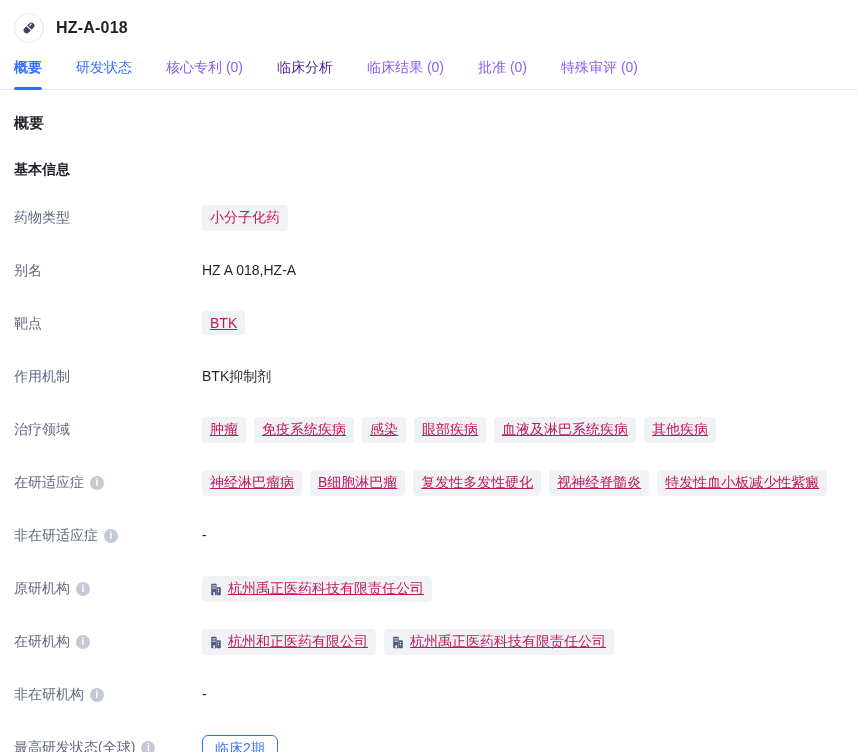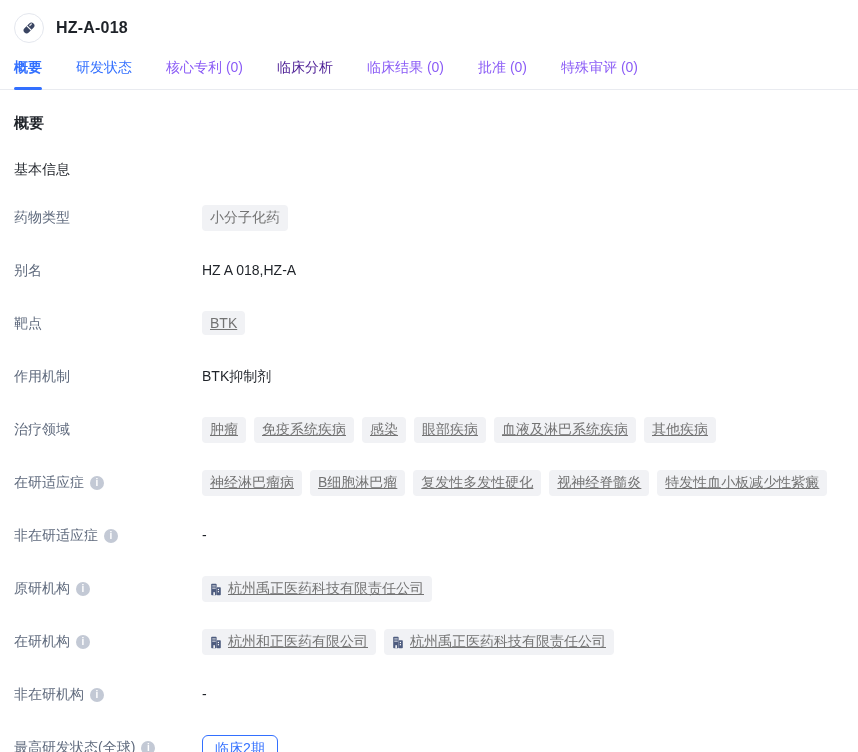--- a/index.html
+++ b/index.html
@@ -73,21 +73,21 @@
   
   .content { padding: 0 14px; }
   .section-title {
     font-size: 15px;
     font-weight: bold;
     margin-top: 24px;
     color: #1f2329;
   }
   .subsection-title {
     font-size: 14px;
-    font-weight: normal;
+    font-weight: bold;
     margin-top: 28px;
     color: #1f2329;
   }
   .fields { margin-top: 26px; }
   .field-row {
     display: flex;
     align-items: flex-start;
     margin-bottom: 26px;
     min-height: 27px;
   }
@@ -122,21 +122,21 @@
     gap: 8px;
     align-items: center;
     font-size: 14px;
   }
   .text-value { padding-top: 4px; color: #1f2329; }
   .tag {
     background: #f1f2f5;
     border-radius: 4px;
     padding: 4px 8px;
     font-size: 14px;
-    color: #737373;
+    color: #be185d;
     display: inline-flex;
     align-items: center;
     gap: 6px;
     white-space: nowrap;
   }
   .tag.clickable { cursor: pointer; text-decoration: underline; }
   .org-icon { display: inline-flex; flex: none; }
   .status-tag {
     border: 1px solid #3370ff;
     color: #3370ff;

